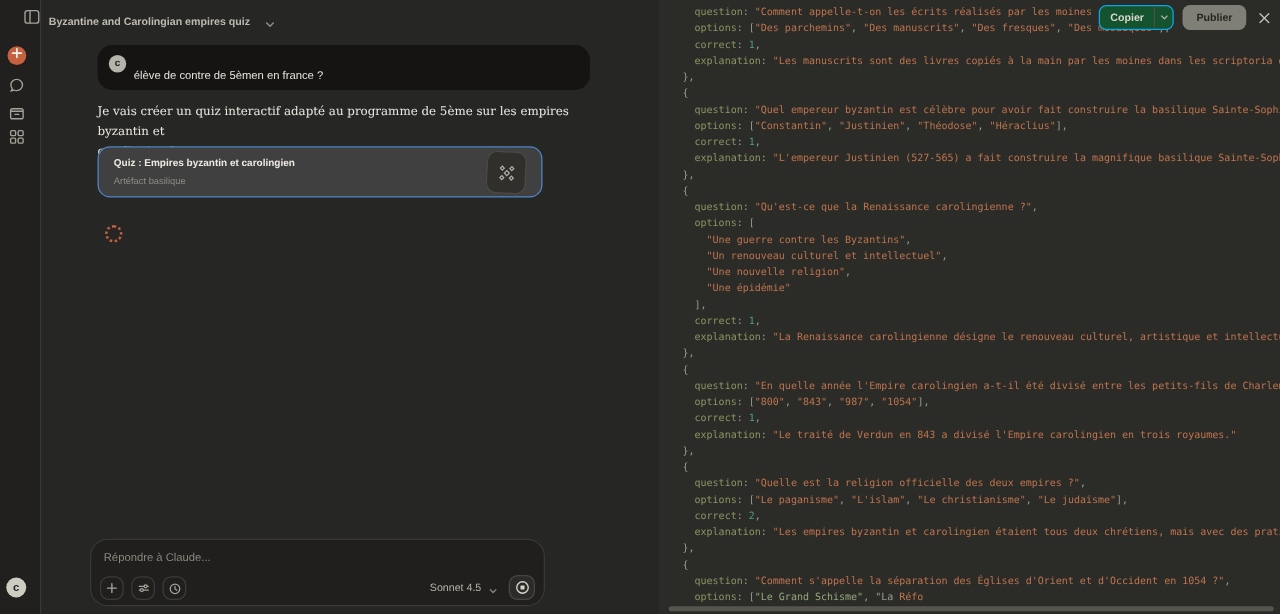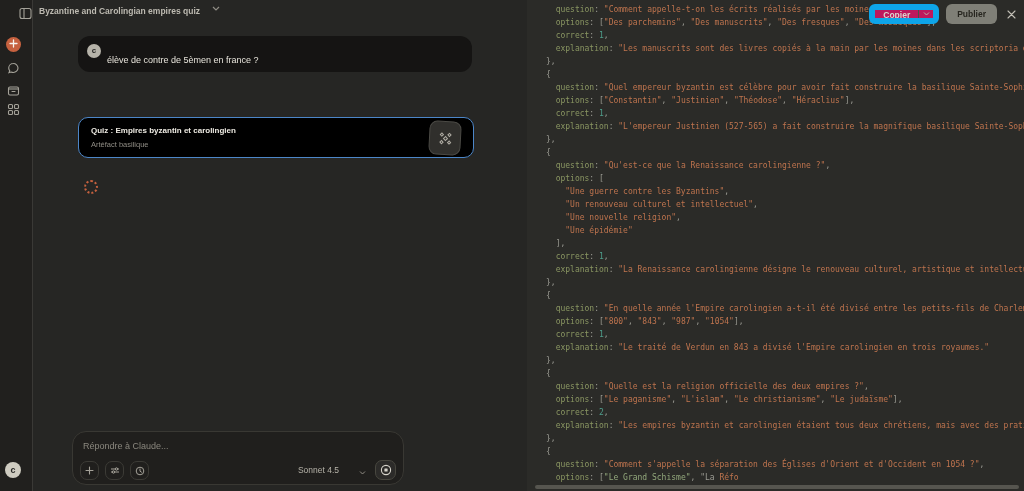--- a/index.html
+++ b/index.html
@@ -15,74 +15,74 @@
   .new-chat { position:absolute; left:6px; top:37px; width:15px; height:15px;
               border-radius:50%; background:#c6613f; border:none; color:#f7f4ee;
               font-size:11px; line-height:13px; text-align:center; cursor:pointer; }
   .sb-icon { position:absolute; left:7px; width:13px; height:13px; background:none; border:none; cursor:pointer; }
   .sb-avatar { position:absolute; left:5px; top:462px; width:16px; height:16px;
                border-radius:50%; background:#cfccc1; color:#262624; font-size:9px;
                font-weight:bold; text-align:center; line-height:16px; cursor:pointer; }
 
   
   .chat { position:absolute; left:34px; top:0; width:493px; height:491px; background:#262624; }
-  .chat-header { position:absolute; left:5px; top:6px; height:16px; display:flex; align-items:flex-start; gap:12px; }
+  .chat-header { position:absolute; left:5px; top:6px; height:16px; display:flex; align-items:flex-end; gap:12px; }
   .chat-title { font-size:8.5px; font-weight:600; color:#bdbab1; }
 
   .user-bubble { position:absolute; left:44px; top:36px; width:394px; height:36px;
                  background:#151413; border-radius:12px; }
   .ub-avatar { position:absolute; left:9px; top:8px; width:14px; height:14px; border-radius:50%;
                background:#b6b3a9; color:#262624; font-size:8px; font-weight:bold;
                text-align:center; line-height:14px; }
   .ub-text { position:absolute; left:29px; top:5px; width:356px; font-size:9px;
              line-height:13px; color:#e6e3da; }
 
   .assistant-text { position:absolute; left:44px; top:82px; width:420px;
                     font-family:"DejaVu Serif", serif; font-size:9.5px; line-height:16px; color:#ece9e0; }
 
-  .artifact-card { position:absolute; left:44px; top:117px; width:396px; height:41px;
-                   background:#000000; border:1px solid #4c86c8; border-radius:10px; cursor:pointer; }
+  .artifact-card { position:absolute; left:44px; top:117px; width:356px; height:41px;
+                   background:#404040; border:1px solid #4c86c8; border-radius:10px; cursor:pointer; }
   .ac-title { position:absolute; left:12px; top:8px; font-size:8px; font-weight:600; color:#edeae2; }
   .ac-sub   { position:absolute; left:12px; top:22px; font-size:7.5px; color:#8f8c84; }
   .ac-tile  { position:absolute; right:12px; top:3px; width:32px; height:34px;
               background:#302f2c; border:1px solid #4b4a45; border-radius:8px;
               transform:rotate(3deg); display:flex; align-items:center; justify-content:center; }
 
   .spinner { position:absolute; left:50px; top:180px; width:14px; height:14px;
              border:2px dotted #c6613f; border-radius:50%; }
 
-  .composer { position:absolute; left:38px; top:431px; width:332px; height:54px;
+  .composer { position:absolute; left:38px; top:431px; width:364px; height:54px;
               background:#201f1d; border:1px solid #393833; border-radius:14px; }
   .composer-input { position:absolute; left:10px; top:9px; width:300px; background:none; border:none;
                     outline:none; font-size:9px; color:#e6e3da; font-family:"Liberation Sans",sans-serif; }
   .composer-input::placeholder { color:#8a877e; }
   .ghost-btn { position:absolute; top:29px; width:19px; height:19px; border-radius:7px;
                background:none; border:1px solid #3c3b36; display:flex; align-items:center;
                justify-content:center; cursor:pointer; color:#a5a299; }
-  .model-pick { position:absolute; right:37px; top:33px; display:flex; align-items:flex-end; gap:20px; cursor:pointer; }
+  .model-pick { position:absolute; right:37px; top:33px; display:flex; align-items:flex-end; gap:6px; cursor:pointer; }
   .model-label { font-size:8.5px; color:#b5b2a8; }
   .stop-btn { position:absolute; right:7px; top:28px; width:21px; height:20px; border-radius:7px;
               background:#2c2b29; border:1px solid #48473f; display:flex; align-items:center;
               justify-content:center; cursor:pointer; }
 
   
   .code-panel { position:absolute; left:527px; top:0; width:497px; height:491px;
                 background:#2b2b28; overflow:hidden; }
   .code-editor { position:absolute; left:0; top:0; width:600px; padding:3px 0 0 19px; }
   .code-line { white-space:pre; font-family:"DejaVu Sans Mono", monospace;
                font-size:8px; line-height:13px; height:13px; }
   .tok-k { color:#8a9662; }
   .tok-s { color:#bf744e; }
   .tok-n { color:#4f9e8c; }
   .tok-p { color:#9c9c94; }
   .tok-g { color:#93a87c; }
 
   .panel-actions { position:absolute; top:4px; right:6px; height:20px; display:flex;
                    align-items:center; gap:7px; }
-  .copy-group { display:flex; height:20px; background:#be185d; border:6px solid #0ea5e9;
+  .copy-group { display:flex; height:20px; background:#14532d; border:1px solid #0ea5e9;
                 border-radius:6px; overflow:hidden; }
   .copy-btn { background:none; border:none; color:#d9d6cc; font-size:8.5px; font-weight:600;
               padding:0 8px; cursor:pointer; font-family:"Liberation Sans",sans-serif; }
   .copy-chevron { width:15px; border:none; border-left:1px solid #4e4d48; background:none;
                   display:flex; align-items:center; justify-content:center; cursor:pointer; }
   .publish-btn { height:20px; background:#7f7f77; border:none; border-radius:6px; color:#26251f;
                  font-size:8.5px; font-weight:600; padding:0 11px; cursor:pointer;
                  font-family:"Liberation Sans",sans-serif; }
   .close-btn { width:14px; height:14px; background:none; border:none; cursor:pointer;
                display:flex; align-items:center; justify-content:center; }
@@ -137,20 +137,21 @@
       <svg width="8" height="5" viewBox="0 0 8 5">
           <path d="M1 1l3 3 3-3" fill="none" stroke="#8f8c84" stroke-width="1.2"></path>
         </svg>
     </div>
 
     <div class="user-bubble">
       <div class="ub-avatar">c</div>
       <div class="ub-text"><br><span>élève de contre de 5èmen en france ?</span></div>
     </div>
 
+    <div class="assistant-text"><span>Je vais créer un quiz interactif adapté au programme de 5ème sur les empires byzantin et</span><br><span>carolingien !</span></div>
 
     <div class="artifact-card">
       <div class="ac-title">Quiz : Empires byzantin et carolingien</div>
       <div class="ac-sub">Artéfact basilique</div>
       <div class="ac-tile">
         <svg width="13" height="13" viewBox="0 0 13 13">
           <g fill="none" stroke="#b0ada4" stroke-width="1">
             <rect x="5.1" y="5.1" width="2.8" height="2.8" transform="rotate(45 6.5 6.5)"></rect>
             <rect x="1.6" y="1.6" width="2.2" height="2.2" transform="rotate(45 2.7 2.7)"></rect>
             <rect x="9.2" y="1.6" width="2.2" height="2.2" transform="rotate(45 10.3 2.7)"></rect>

